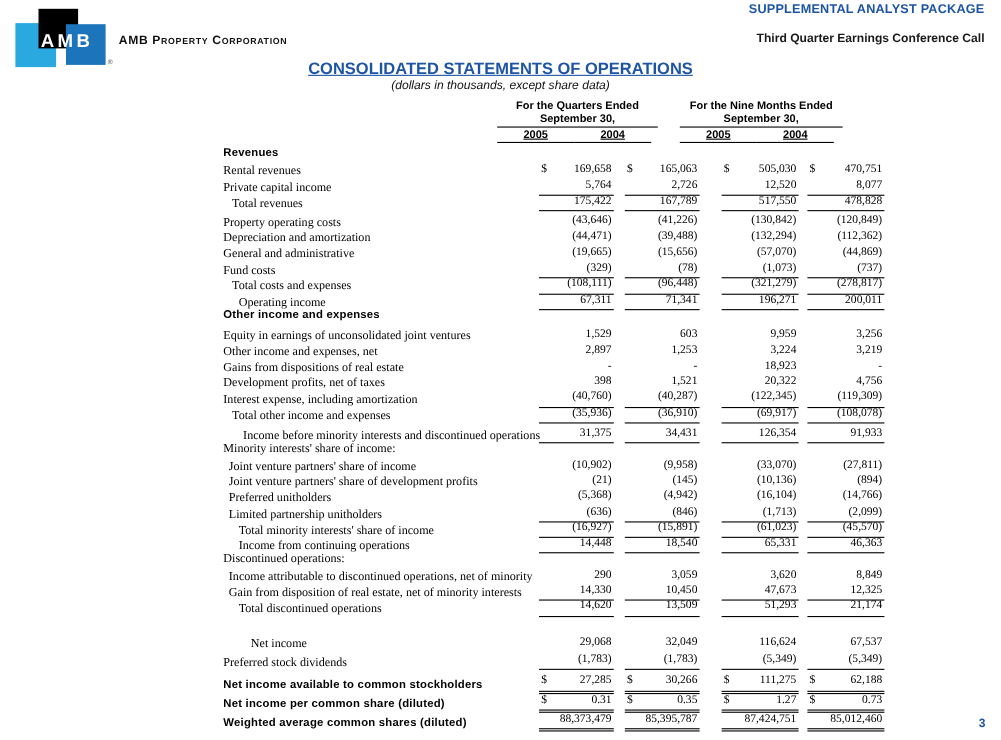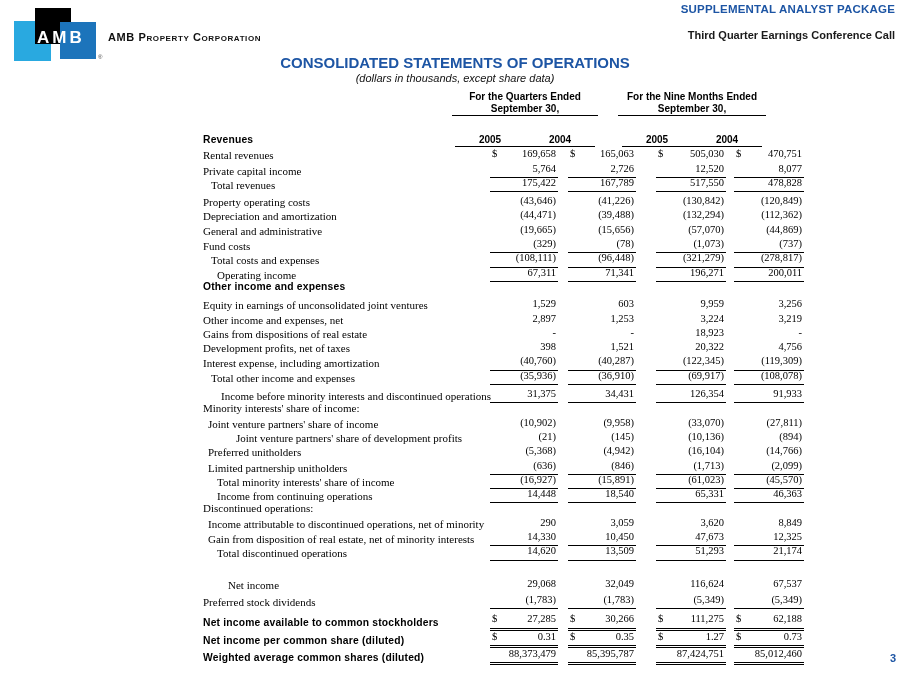--- a/index.html
+++ b/index.html
@@ -28,36 +28,36 @@
   }
 
   
   .top-right { position:absolute; right:15px; top:3px; text-align:right; font-family:"Liberation Sans", sans-serif; }
   .tr-line1 { color:#1d55a4; font-weight:bold; font-size:11.5px; letter-spacing:0.2px; }
   .tr-line2 { color:#1a1a1a; font-weight:bold; font-size:11px; margin-top:14px; }
 
   
   .doc-title {
     position:absolute; left:0; top:54px; width:100%; text-align:center;
-    color:#1d55a4; font-family:"Liberation Sans", sans-serif; font-weight:bold; font-size:15px;
+    color:#1d55a4; font-family:"Liberation Sans", sans-serif; font-weight:bold; font-size:15px;text-decoration:underline;
   }
   .doc-subtitle {
     position:absolute; left:0; top:72px; width:100%; text-align:center;
     font-family:"Liberation Sans", sans-serif; font-size:11px; color:#111;font-style:italic;
   }
 
   
   .stmt { position:absolute; left:165px; top:91px; width:601px; }
 
   .thead { position:relative; height:42px; font-family:"Liberation Sans", sans-serif; font-weight:bold; font-size:10px; }
   .hgroup { position:absolute; top:0; text-align:center; }
   .hgroup.g1 { left:287px; width:146px; }
   .hgroup.g2 { left:453px; width:148px; }
   .hline2 { border-bottom:1px solid #000; padding-bottom:1px; margin-top:1px; }
-  .hyears { display:flex; justify-content:center; margin-top:18px; }
+  .hyears { display:flex; justify-content:flex-start; margin-top:1px;text-decoration:underline; }
   .hyear { width:70px; border-bottom:1px solid #000; padding-bottom:1px; text-align:center; }
 
   .trow {
     display:grid;
     grid-template-columns:287px 68px 10px 68px 20px 70px 8px 70px;
     height:14.3px; line-height:14.3px; align-items:end;padding-left:38px;
   }
   .tlabel { font-size:11px; white-space:nowrap; overflow:visible; }
   .trow.section .tlabel, .trow.boldrow .tlabel {
     font-family:"Liberation Sans", sans-serif; font-weight:bold; font-size:10.3px; letter-spacing:0.2px;
@@ -498,21 +498,21 @@
             <span class="dollar"></span>
             <span class="num">(33,070)</span>
           </div>
           <div class="tgap"></div>
           <div class="tcell">
             <span class="dollar"></span>
             <span class="num">(27,811)</span>
           </div>
         </div>
         <div class="trow">
-          <div class="tlabel" style="padding-left: 5px; text-align: center;">Joint venture partners' share of development profits</div>
+          <div class="tlabel" style="padding-left: 5px;">Joint venture partners' share of development profits</div>
           <div class="tcell">
             <span class="dollar"></span>
             <span class="num">(21)</span>
           </div>
           <div class="tgap"></div>
           <div class="tcell">
             <span class="dollar"></span>
             <span class="num">(145)</span>
           </div>
           <div class="tgap"></div>

